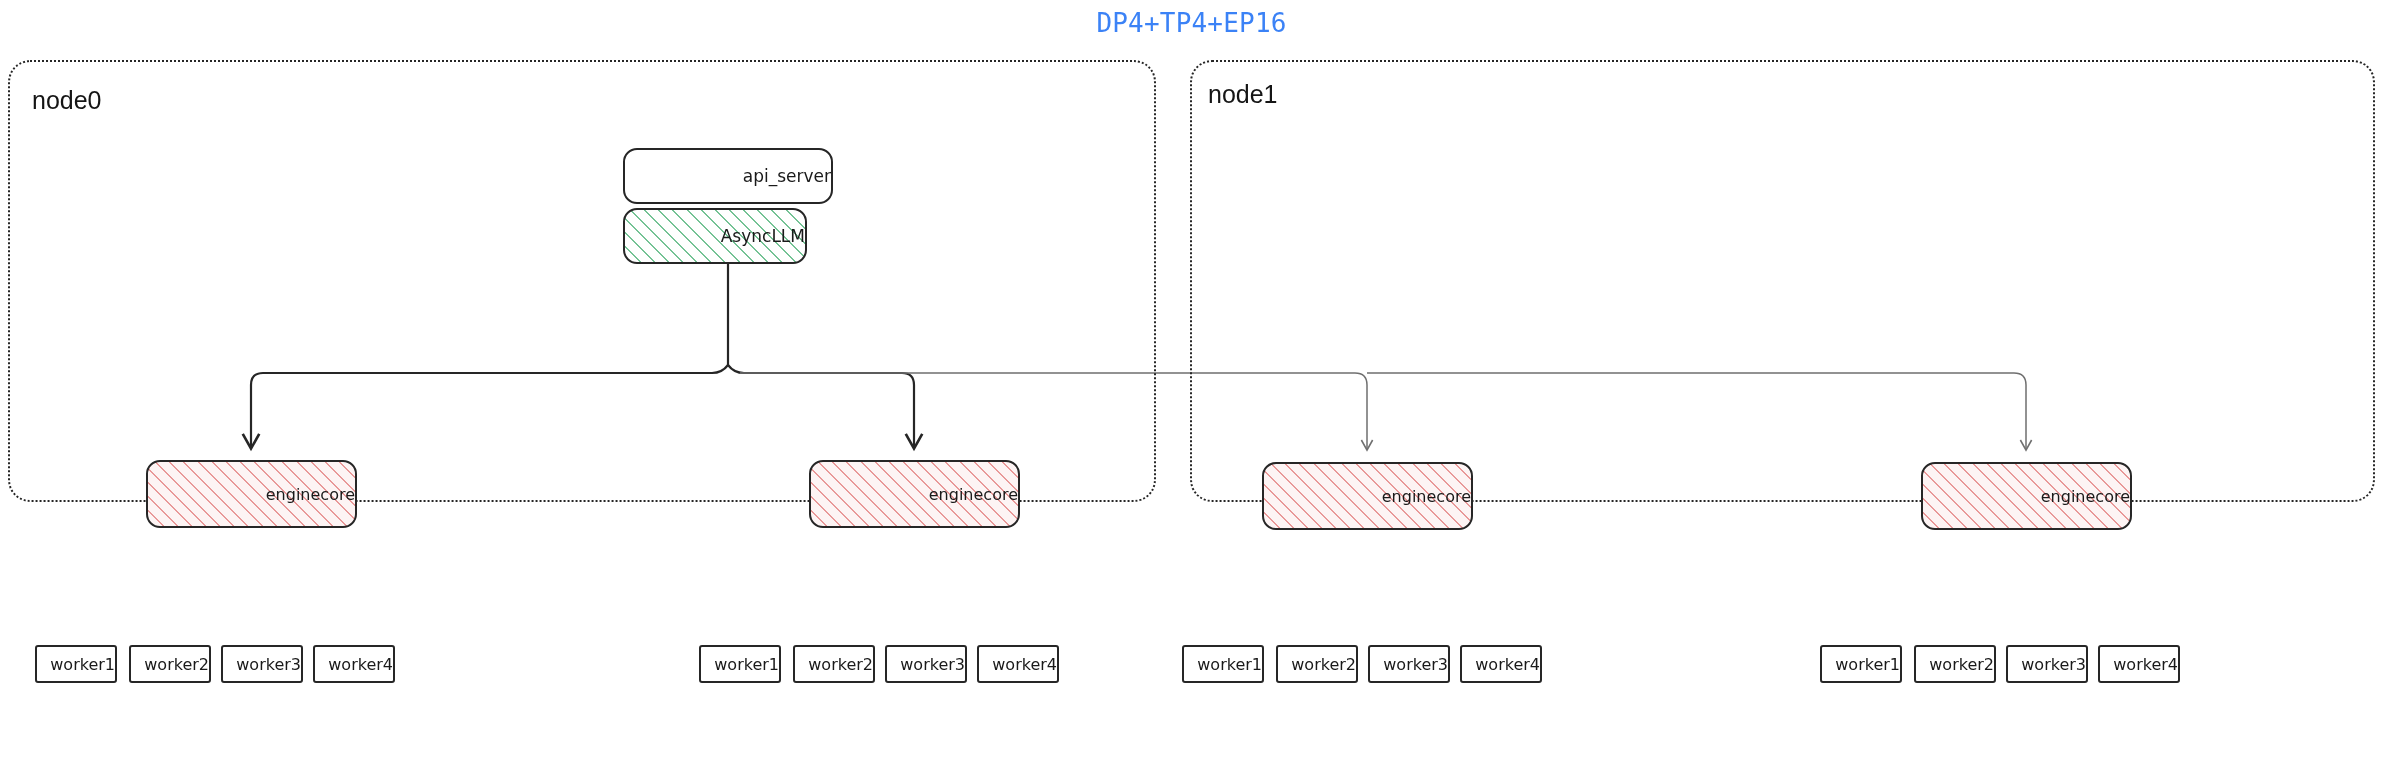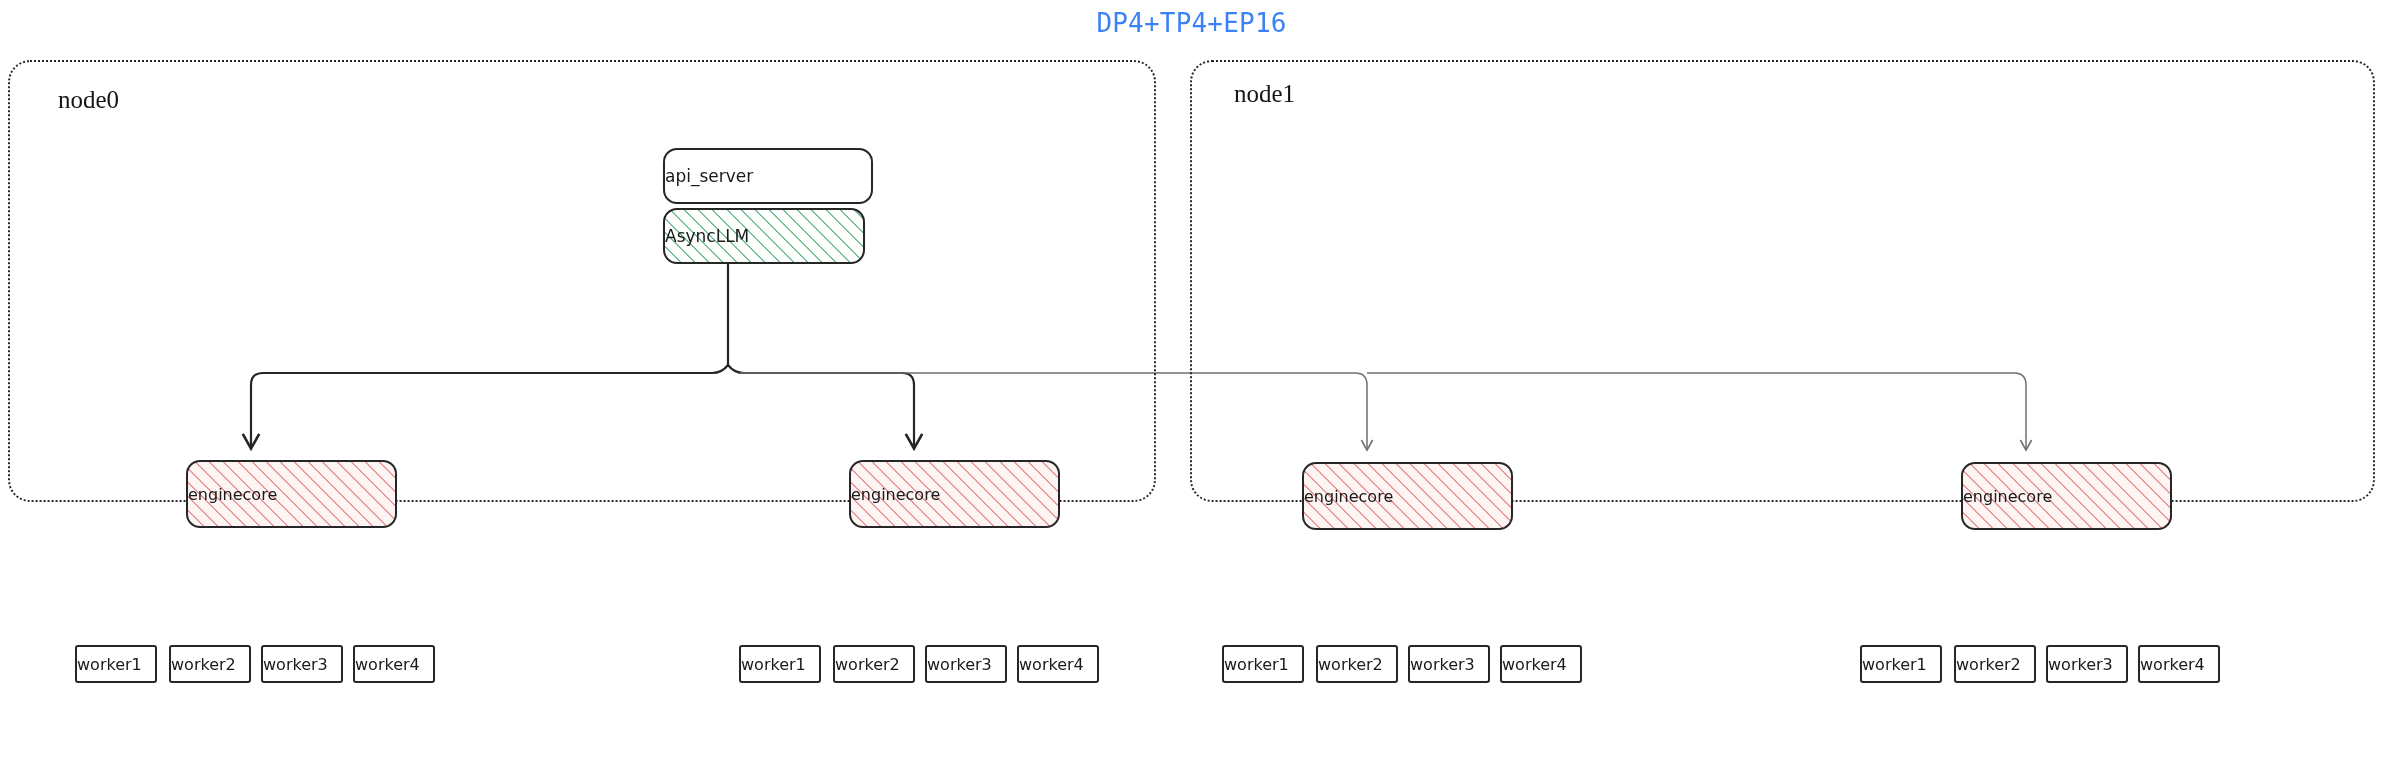--- a/index.html
+++ b/index.html
@@ -31,39 +31,37 @@
   
   .node-panel {
     position: absolute;
     border: 2.5px dotted #262626;
     border-radius: 22px;
     background: transparent;
     box-sizing: border-box;
   }
   .node-label {
     position: absolute;
-    font-family: Liberation Serif, serif;
+    font-family: Liberation Sans, sans-serif;
     font-size: 25px;
     color: #151515;
     white-space: nowrap;
-    margin-left: 26px;
   }
   
   .box {
     position: absolute;
     box-sizing: border-box;
     border: 2.2px solid #262626;
     border-radius: 14px;
     background: #ffffff;
     display: flex;
     align-items: center;
-    justify-content: flex-start;
+    justify-content: flex-end;
     color: #1a1a1a;
     font-family: "DejaVu Sans", sans-serif;
-    margin-left: 40px;
   }
   .box-label {
     position: relative;
     z-index: 2;
     pointer-events: none;
   }
 
   .box-plain {
     font-size: 17px;
   }
@@ -135,21 +133,21 @@
 
     <path d="M 1367 373 L 2014 373 Q 2026 373 2026 385 L 2026 449" fill="none" stroke="#6f6f6f" stroke-width="1.5" stroke-linejoin="round" marker-end="url(#arrow-light)"></path>
   </svg>
 
   <div id="nodes-layer">
       <div class="node-panel" style="left: 8px; top: 60px; width: 1148px; height: 442px;"></div>
       <div class="node-label" style="left: 32px; top: 86px;">node0</div>
       <div class="box box-plain" style="left: 623px; top: 148px; width: 210px; height: 56px;">
         <span class="box-label">api_server</span>
       </div>
-      <div class="box box-green" style="left: 623px; top: 208px; width: 202px; height: 56px;">
+      <div class="box box-green" style="left: 623px; top: 208px; width: 184px; height: 56px;">
         <span class="box-label">AsyncLLM</span>
       </div>
       <div class="box box-pink" style="left: 146px; top: 460px; width: 211px; height: 68px;">
         <span class="box-label">enginecore</span>
       </div>
       <div class="box box-pink" style="left: 809px; top: 460px; width: 211px; height: 68px;">
         <span class="box-label">enginecore</span>
       </div>
       <div class="box box-plain box-worker" style="left: 35px; top: 645px; width: 82px; height: 38px;">
         <span class="box-label">worker1</span>

